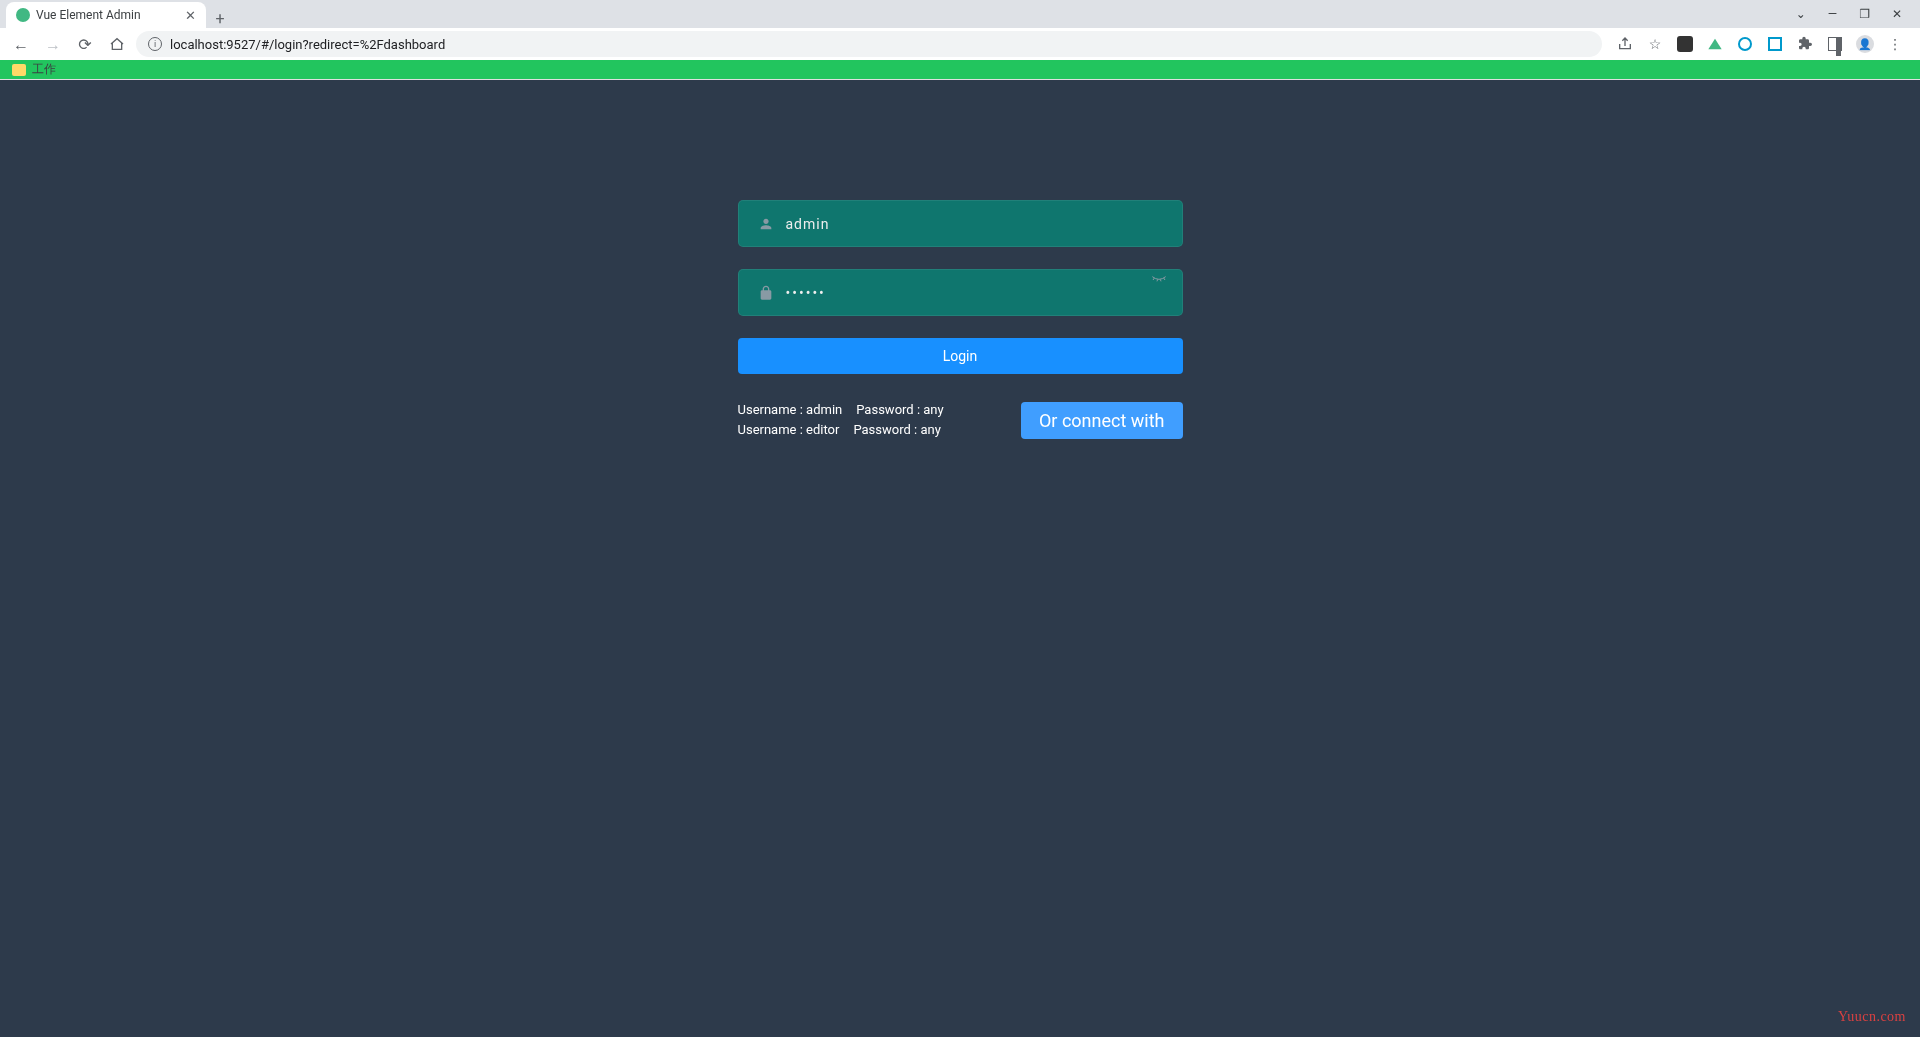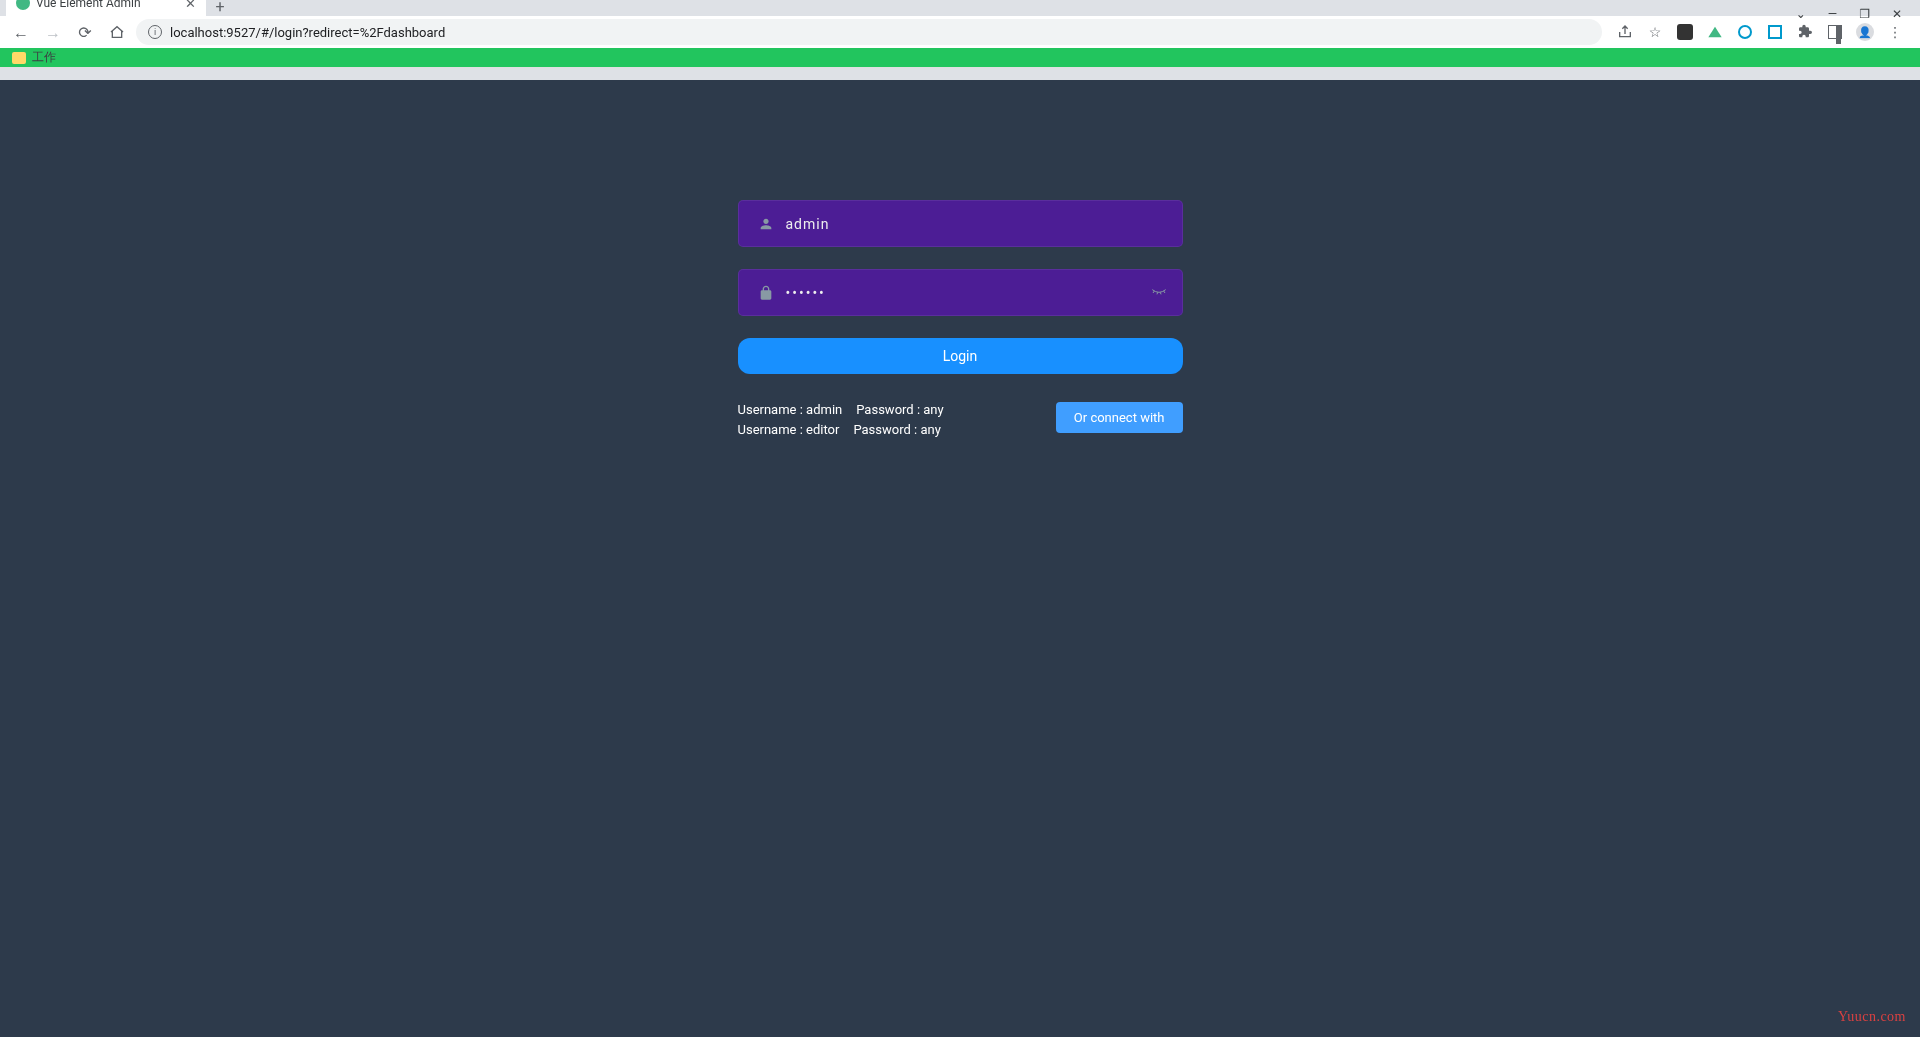--- a/index.html
+++ b/index.html
@@ -13,21 +13,21 @@
       height: 1037px;
       overflow: hidden;
       background: #fff;
     }
     
     .browser-chrome {
       background: #dee1e6;
       height: 80px;
     }
     .tab-bar {
-      height: 16px;
+      height: 28px;
       display: flex;
       align-items: flex-end;
       padding-left: 6px;
     }
     .tab {
       background: #fff;
       height: 26px;
       width: 200px;
       border-radius: 8px 8px 0 0;
       display: flex;
@@ -119,26 +119,25 @@
     }
     .login-container { width: 445px; }
     .login-title {
       color: #eee;
       font-size: 24px;
       font-weight: 700;
       text-align: center;
       margin-bottom: 38px;
     }
     .input-group {
-      background: #4c1d95;
+      background: #0f766e;
       border: 1px solid rgba(255,255,255,0.08);
       border-radius: 5px;
       height: 47px;
       display: flex;
-      align-items: center;
       padding: 0 15px;
       margin-bottom: 22px;
       position: relative;
     }
     .input-icon { color:#889aa4; width:24px; display:flex; align-items:center; justify-content:center;}
     .input-icon svg { width:16px; height:16px; fill:#889aa4;}
     .input-field {
       flex: 1;
       background: transparent;
       border: none;
@@ -150,34 +149,34 @@
     }
     .input-field.password { letter-spacing: 2px; }
     .eye-icon { color:#889aa4; cursor:pointer;}
     .eye-icon svg { width:16px; height:16px; fill:#889aa4;}
     .login-btn {
       width: 100%;
       height: 36px;
       background: #1890ff;
       color: #fff;
       border: none;
-      border-radius: 12px;
+      border-radius: 4px;
       font-size: 14px;
       cursor: pointer;
       margin-bottom: 28px;
     }
     .tips-row { display:flex; justify-content:space-between; align-items:flex-start;gap:35px;}
     .tips { color:#fff; font-size:13px; display:flex; flex-direction:column; gap:5px;}
     .tips-line { display:flex; gap:14px;}
     .connect-btn {
       background: #409eff;
       color: #fff;
       border: none;
       border-radius: 4px;
-      font-size: 13px;
+      font-size: 18px;
       padding: 8px 18px;
       cursor: pointer;
     }
     .watermark {
       position: absolute;
       right: 14px;
       bottom: 12px;
       color: #d94141;
       font-size: 14px;
       font-family: Georgia, serif;

